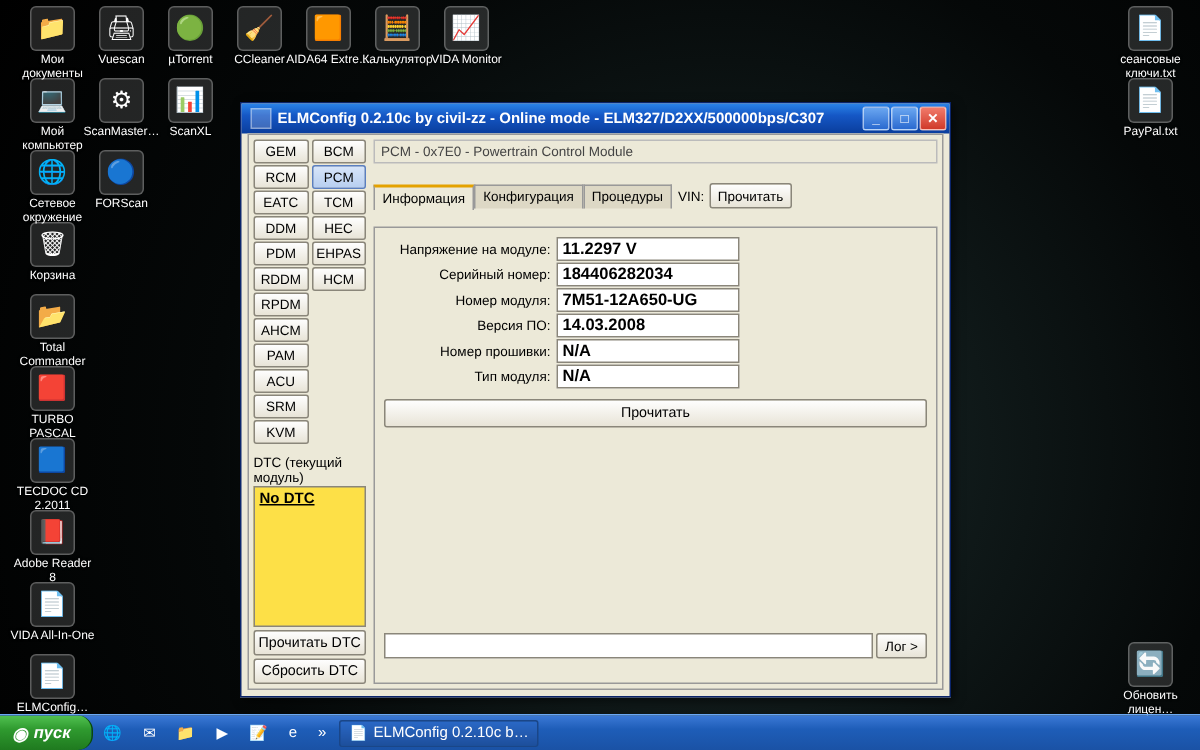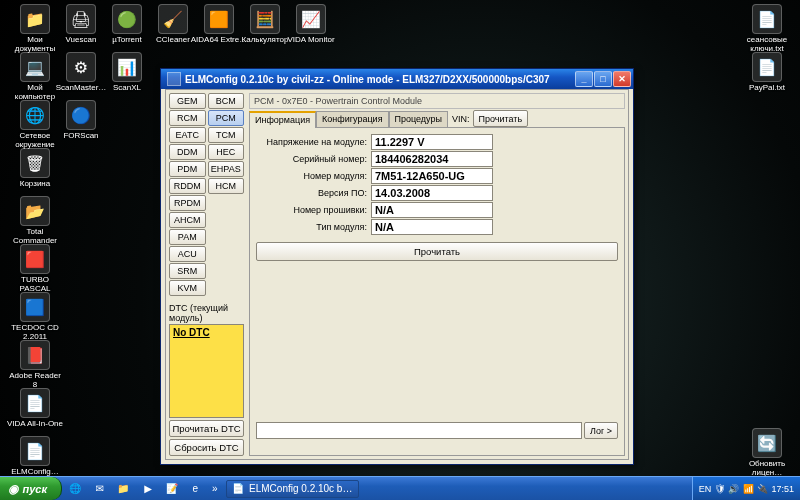--- a/index.html
+++ b/index.html
@@ -104,21 +104,21 @@
     flex:1; background:#fde047; border:1px solid #8a867a; font:bold 10px Arial;
     padding:2px 3px; overflow:auto;text-decoration:underline;
   }
   .winBtn {
     height:17px; font-size:9.5px; border:1px solid #8a867a;
     background: linear-gradient(#fefefe,#e8e4d7);
     border-radius:2px; cursor:pointer; display:flex; align-items:center; justify-content:center;
     margin-top:2px;
   }
   
-  #rightcol { flex:1; padding:3px 3px 3px 2px; display:flex; flex-direction:column; }
+  #rightcol { flex:1; padding:3px 3px 3px 2px; display:flex; flex-direction:column;gap:12px; }
   #pcmhdr {
     border:1px solid #bbb; padding:2px 4px; font-size:9px; color:#444;
     background:#ece9d8; margin-bottom:1px;
   }
   #subtabs { display:flex; align-items:center; gap:0; flex-wrap:nowrap;}
   .stab {
     padding:2px 5px 3px; font-size:9px; border:1px solid #999;
     border-bottom:none; background:#ddd8c5; cursor:pointer;
   }
   .stab.sel { background:#ece9d8; border-top:2px solid #e4a200; position:relative; top:1px; }
@@ -358,21 +358,13 @@
   <div class="tb-item">✉</div>
   <div class="tb-item">📁</div>
   <div class="tb-item">▶</div>
   <div class="tb-item">📝</div>
   <div class="tb-item">e</div>
   <div class="tb-item">»</div>
   <div class="tb-item tb-task">
     <span style="margin-right:4px">📄</span>
     <span>ELMConfig 0.2.10c b…</span>
   </div>
-  <div id="tray">
-    <span>EN</span>
-    <span>🛡</span>
-    <span>🔊</span>
-    <span>📶</span>
-    <span>🔌</span>
-    <span>17:51</span>
-  </div>
 </div>
 
 </body></html>

